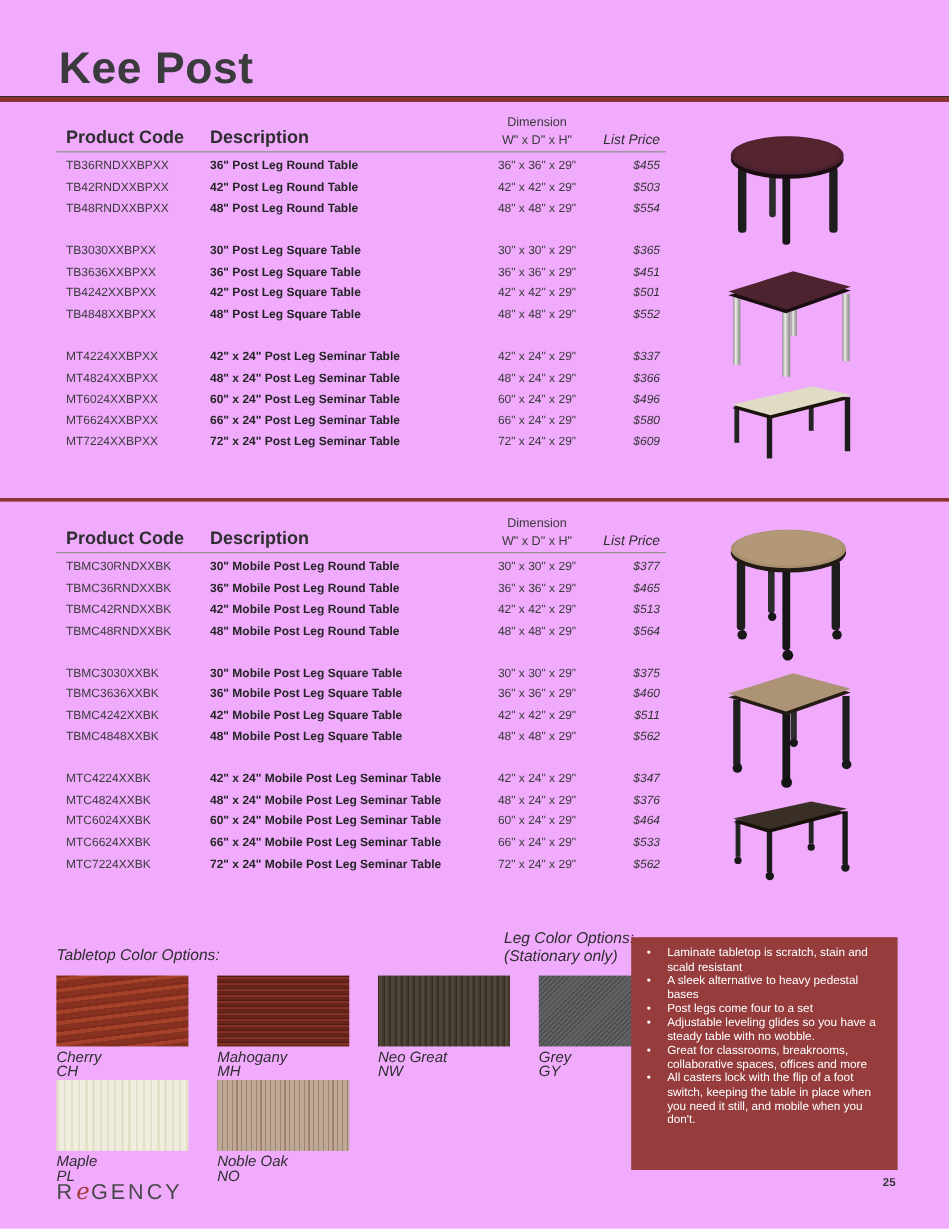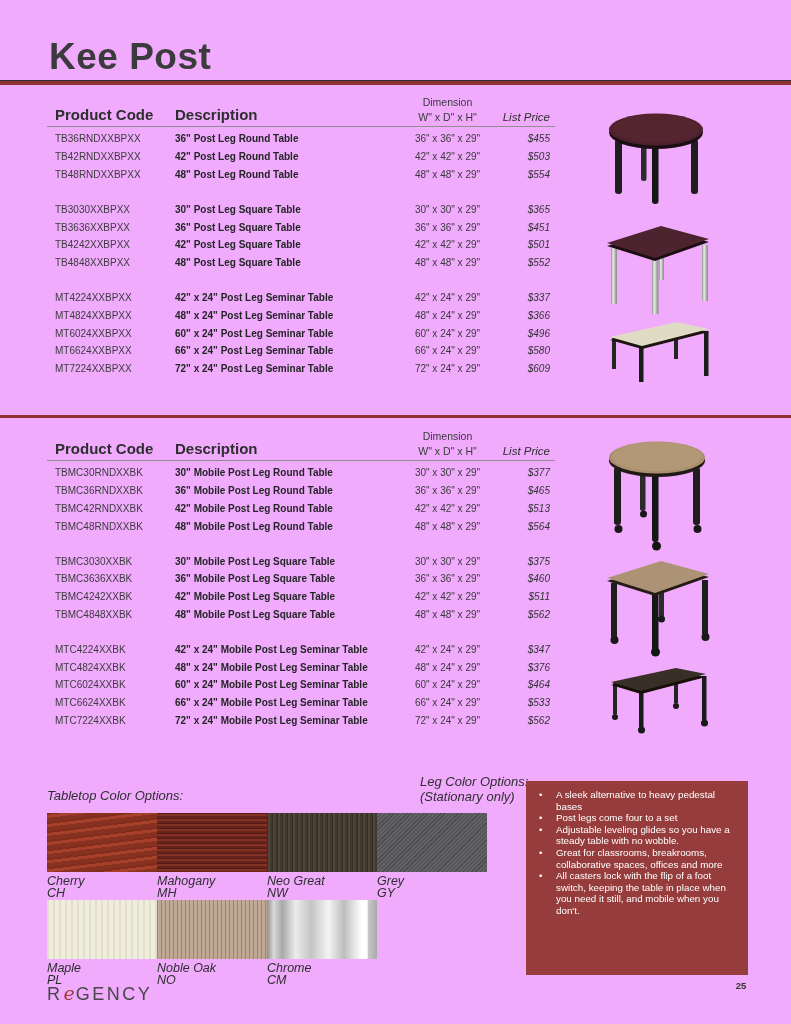--- a/index.html
+++ b/index.html
@@ -30,21 +30,21 @@
   .prow .c-dim{color:#3a3a3c;}
   .prow .c-price{font-style:italic;color:#333335;}
   .row-group + .row-group{margin-top:17px;}
   
   .pimg{position:absolute;}
   
   .sec-label{position:absolute;font-style:italic;font-size:13px;color:#2e2e30;line-height:14.5px;}
   .lab-top{left:47px;top:789px;}
   .lab-leg{left:420px;top:775px;}
   .swatch-grid{position:absolute;left:47px;top:813px;width:492px;display:grid;
-               grid-template-columns:repeat(4,110px);column-gap:0;}
+               grid-template-columns:repeat(4,110px);column-gap:24px;}
   .swatch-cell{width:110px;margin-bottom:1px;}
   .swatch-box{width:110px;height:59px;}
   .swatch-name{font-style:italic;font-size:12.5px;line-height:12px;margin-top:3px;color:#2e2e30;}
   .swatch-code{font-style:italic;font-size:12.5px;line-height:12px;color:#2e2e30;}
   
   .tex-ch{background-image:repeating-linear-gradient(173deg,rgba(70,12,6,.30) 0 2px,rgba(255,120,70,.10) 2px 5px,rgba(40,8,4,.18) 5px 9px);}
   .tex-mh{background-image:repeating-linear-gradient(180deg,rgba(25,4,4,.42) 0 1px,rgba(190,80,55,.12) 1px 3px,rgba(40,8,6,.25) 3px 5px);}
   .tex-nw{background-image:repeating-linear-gradient(90deg,rgba(0,0,0,.30) 0 1px,rgba(120,100,80,.12) 1px 3px,rgba(20,15,10,.18) 3px 5px);}
   .tex-bk{background-image:linear-gradient(180deg,rgba(255,255,255,.05),rgba(0,0,0,.12));}
   .tex-gy{background-image:repeating-linear-gradient(135deg,rgba(0,0,0,.14) 0 1px,rgba(255,255,255,.05) 1px 3px);}
@@ -370,29 +370,25 @@
       <div class="swatch-cell">
         <div class="swatch-box tex-pl" style="background-color: rgb(234, 231, 211);"></div>
         <div class="swatch-name">Maple</div>
         <div class="swatch-code">PL</div>
       </div>
       <div class="swatch-cell">
         <div class="swatch-box tex-no" style="background-color: rgb(180, 155, 135);"></div>
         <div class="swatch-name">Noble Oak</div>
         <div class="swatch-code">NO</div>
       </div>
-      <div class="swatch-cell">
-        <div class="swatch-box tex-cm" style="background-color: rgb(200, 200, 200);"></div>
-        <div class="swatch-name">Chrome</div>
-        <div class="swatch-code">CM</div>
-      </div>
     </div>
 
   <div class="features">
     <ul>
+        <li>Laminate tabletop is scratch, stain and scald resistant</li>
         <li>A sleek alternative to heavy pedestal bases</li>
         <li>Post legs come four to a set</li>
         <li>Adjustable leveling glides so you have a steady table with no wobble.</li>
         <li>Great for classrooms, breakrooms, collaborative spaces, offices and more</li>
         <li>All casters lock with the flip of a foot switch, keeping the table in place when you need it still, and mobile when you don't.</li>
       </ul>
   </div>
 
   <div class="logo">
     <span>R</span>

